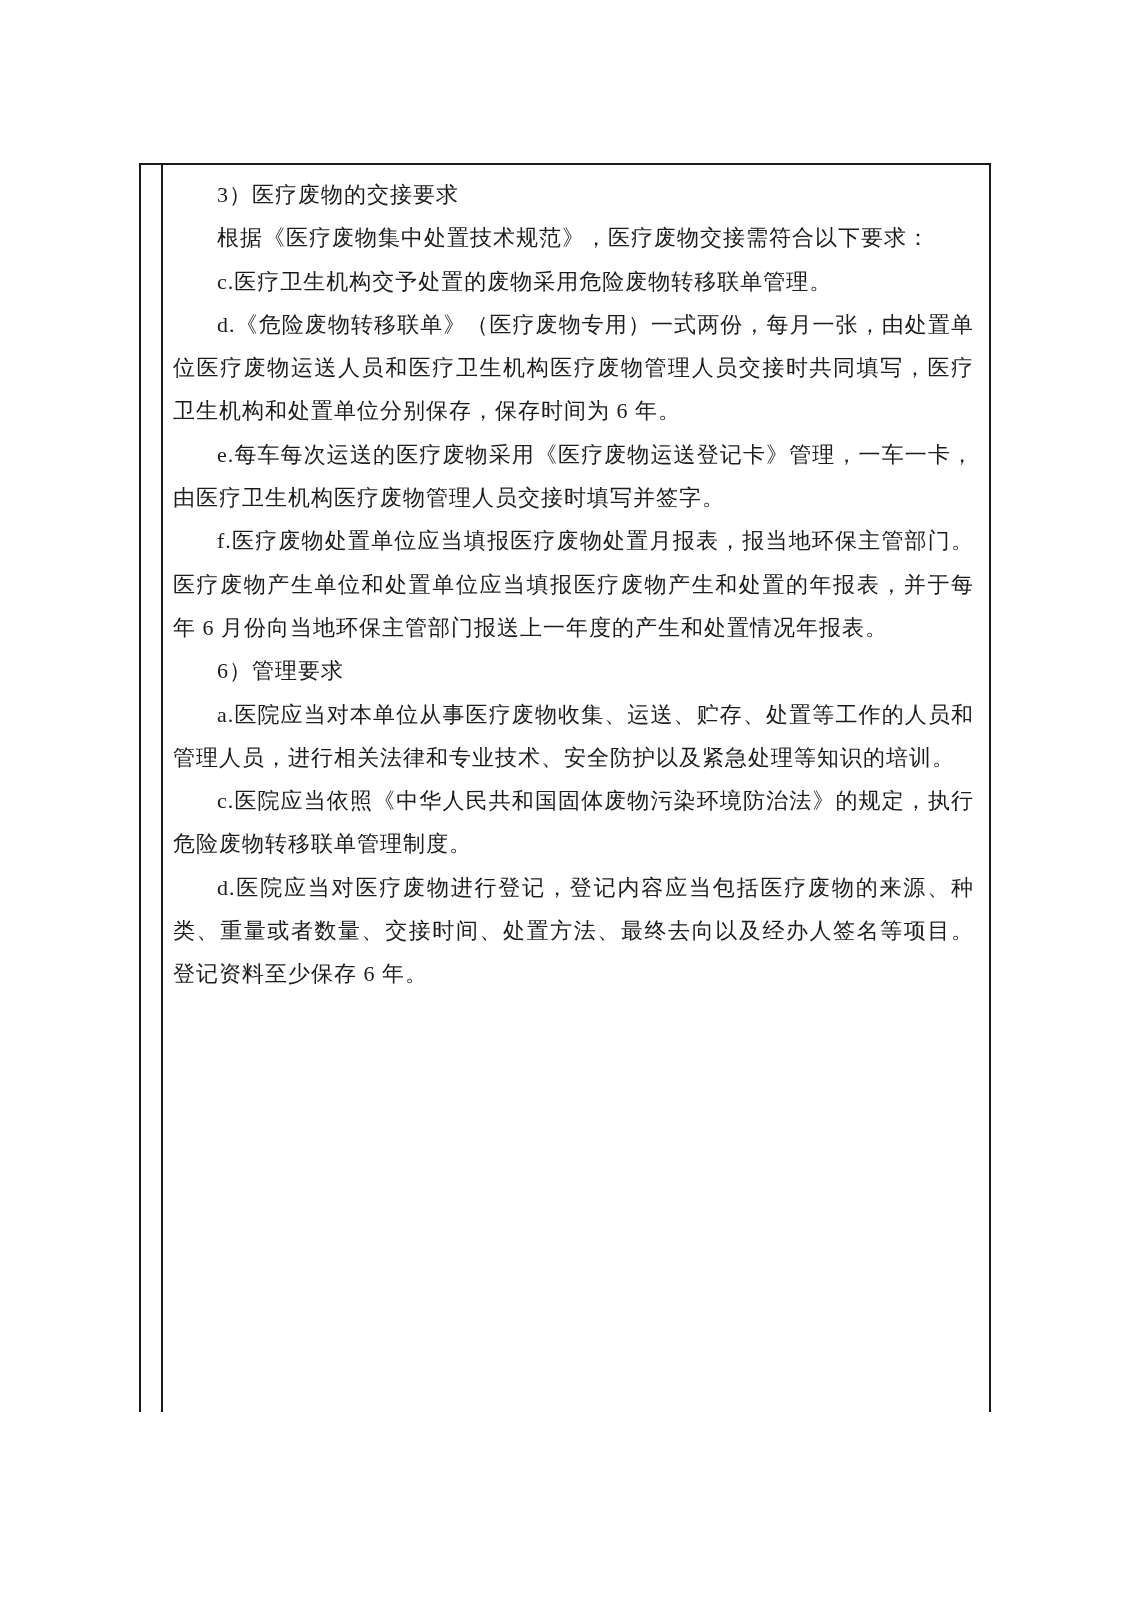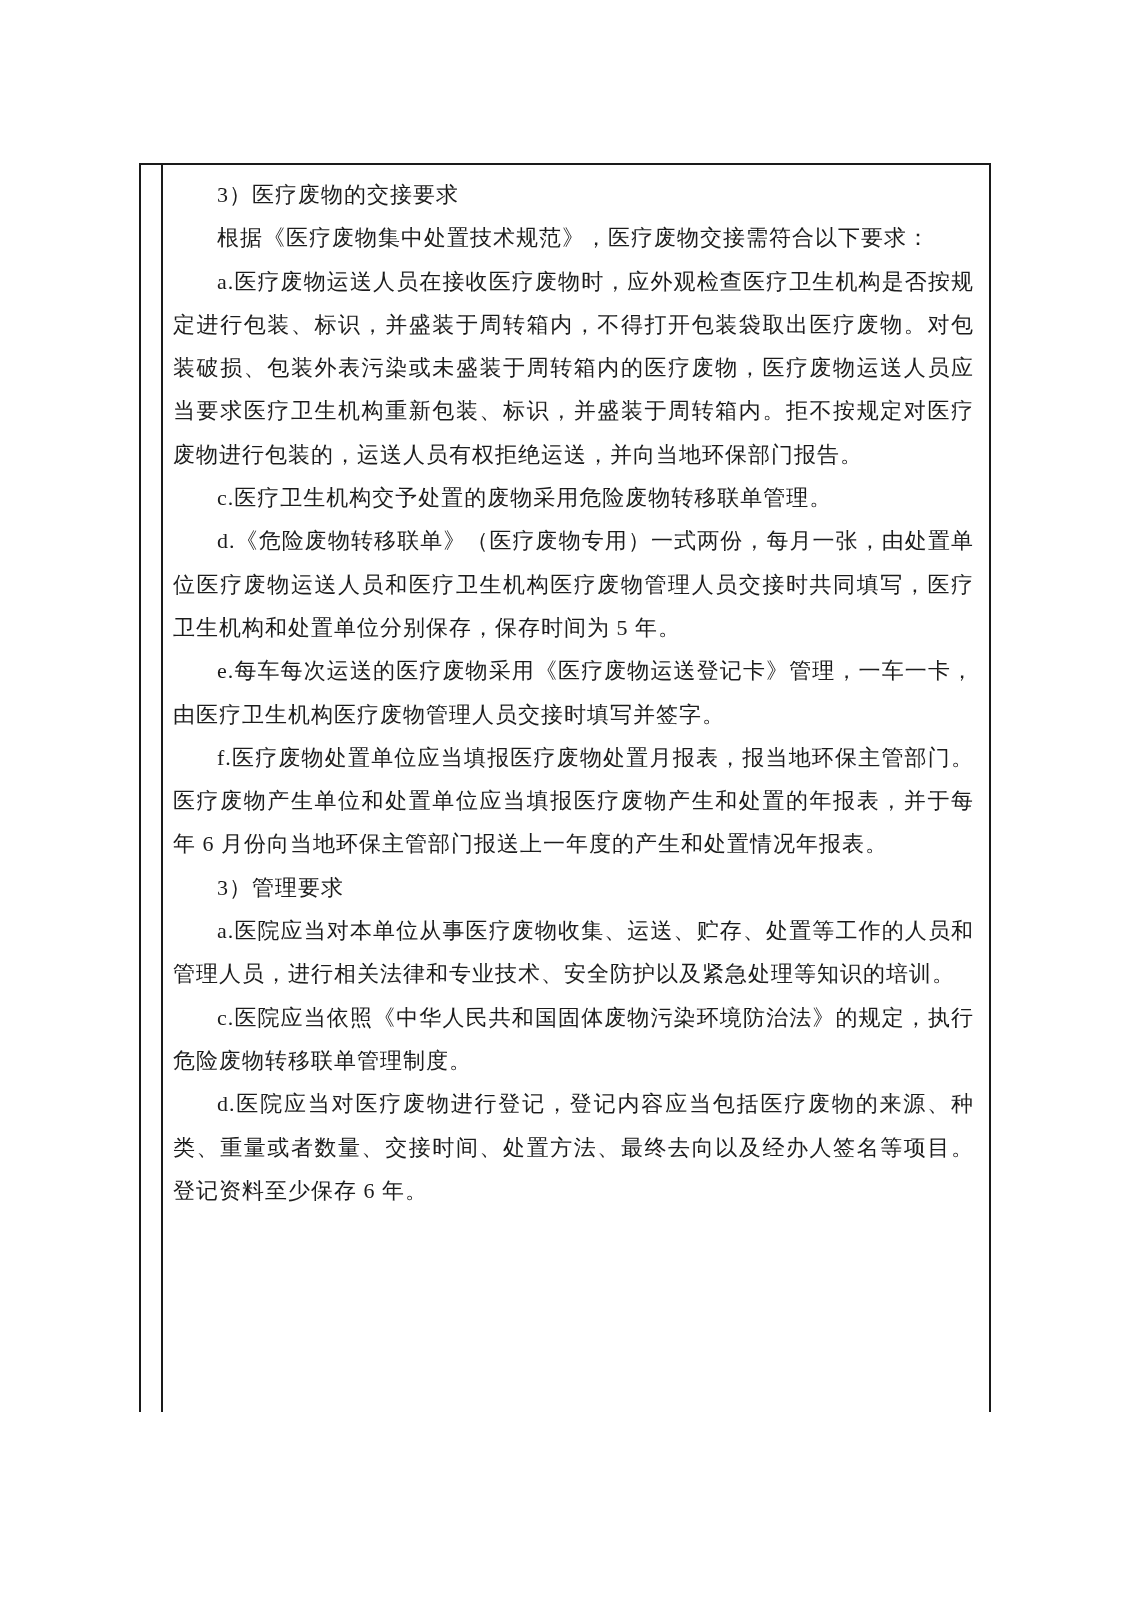--- a/index.html
+++ b/index.html
@@ -61,25 +61,24 @@
 </style>
 </head>
 <body>
 
 <div class="page">
   <div class="doc-box">
     <div class="gutter-cell"></div>
     <div class="text-cell">
       <p>3）医疗废物的交接要求</p>
       <p>根据《医疗废物集中处置技术规范》，医疗废物交接需符合以下要求：</p>
-      <p>a.医疗废物运送人员在接收医疗废物时，应外观检查医疗卫生机构是否按规定进行包装、标识，并盛装于周转箱内，不得打开包装袋取出医疗废物。对包装破损、包装外表污染或未盛装于周转箱内的医疗废物，医疗废物运送人员应当要求医疗卫生机构重新包装、标识，并盛装于周转箱内。拒不按规定对医疗废物进行包装的，运送人员有权拒绝运送，并向当地环保部门报告。</p>
       <p>c.医疗卫生机构交予处置的废物采用危险废物转移联单管理。</p>
-      <p>d.《危险废物转移联单》（医疗废物专用）一式两份，每月一张，由处置单位医疗废物运送人员和医疗卫生机构医疗废物管理人员交接时共同填写，医疗卫生机构和处置单位分别保存，保存时间为 5 年。</p>
+      <p>d.《危险废物转移联单》（医疗废物专用）一式两份，每月一张，由处置单位医疗废物运送人员和医疗卫生机构医疗废物管理人员交接时共同填写，医疗卫生机构和处置单位分别保存，保存时间为 6 年。</p>
       <p>e.每车每次运送的医疗废物采用《医疗废物运送登记卡》管理，一车一卡，由医疗卫生机构医疗废物管理人员交接时填写并签字。</p>
       <p>f.医疗废物处置单位应当填报医疗废物处置月报表，报当地环保主管部门。医疗废物产生单位和处置单位应当填报医疗废物产生和处置的年报表，并于每年 6 月份向当地环保主管部门报送上一年度的产生和处置情况年报表。</p>
-      <p>3）管理要求</p>
+      <p>6）管理要求</p>
       <p>a.医院应当对本单位从事医疗废物收集、运送、贮存、处置等工作的人员和管理人员，进行相关法律和专业技术、安全防护以及紧急处理等知识的培训。</p>
       <p>c.医院应当依照《中华人民共和国固体废物污染环境防治法》的规定，执行危险废物转移联单管理制度。</p>
       <p>d.医院应当对医疗废物进行登记，登记内容应当包括医疗废物的来源、种类、重量或者数量、交接时间、处置方法、最终去向以及经办人签名等项目。登记资料至少保存 6 年。</p>
     </div>
   </div>
   <div class="page-number">—52—</div>
 </div>
 
 </body></html>

